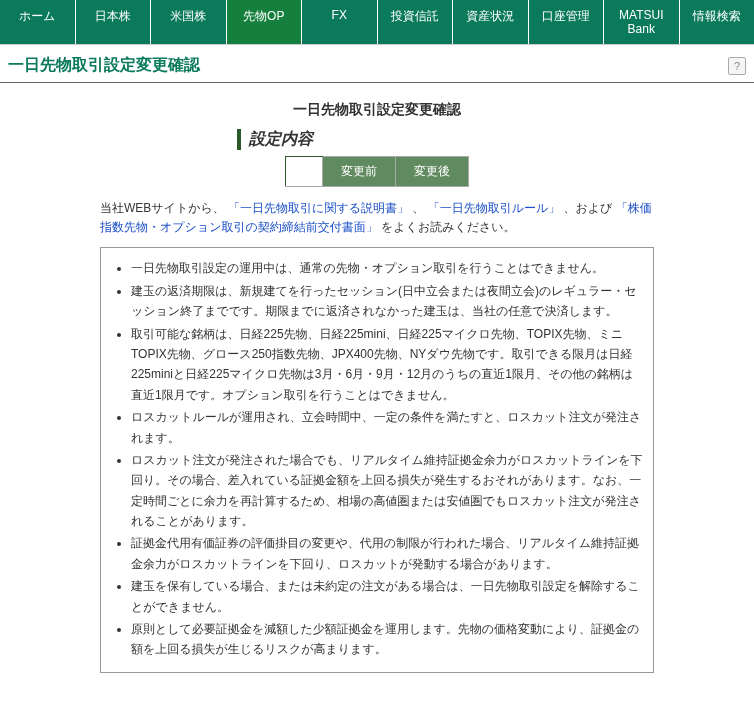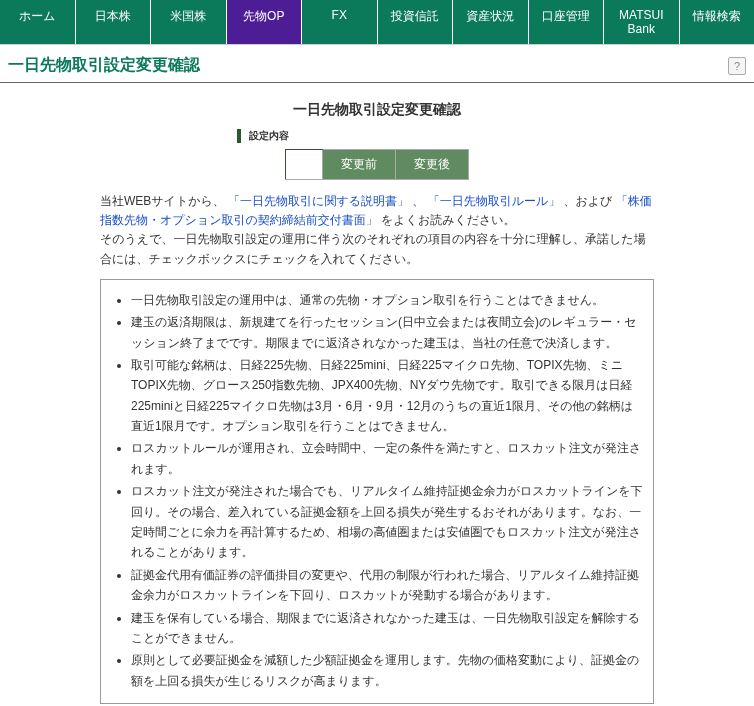--- a/index.html
+++ b/index.html
@@ -1,30 +1,30 @@
 <!DOCTYPE html>
 <html><head>
   <meta charset="utf-8">
   <style>
     * { box-sizing: border-box; margin: 0; padding: 0; }
     body { font-family: "MS PGothic", "Hiragino Kaku Gothic Pro", sans-serif; font-size: 12px; color: #333; background: #fff; width: 754px; }
 
     .nav { display: flex; background: #0a7a5a; border-bottom: 1px solid #ccc; justify-content: flex-end; }
     .nav-item { flex: 1; text-align: center; padding: 8px 4px; color: #fff; font-size: 12px; border-right: 1px solid #fff; cursor: pointer; }
-    .nav-item.active { background: #4c1d95; }
+    .nav-item.active { background: #15803d; }
     .nav-item:last-child { border-right: none; }
 
     .page-title-bar { display: flex; align-items: center; justify-content: space-between; padding: 10px 8px 6px; border-bottom: 1px solid #666; }
     .page-title { color: #0a7a5a; font-size: 16px; font-weight: bold; }
     .help-icon { width: 18px; height: 18px; border: 1px solid #aaa; border-radius: 2px; text-align: center; line-height: 16px; color: #888; font-size: 11px; cursor: pointer; background: #f5f5f5; }
 
     .content { padding: 10px 40px 20px; }
 
     .sub-title { text-align: center; font-weight: bold; font-size: 14px; margin: 8px 0 10px; }
-    .section-header { border-left: 4px solid #2a5a2a; padding-left: 8px; font-weight: bold; font-size: 10px; margin: 0 auto 6px; width: 280px; }
+    .section-header { border-left: 4px solid #2a5a2a; padding-left: 8px; font-weight: bold; font-size: 16px; margin: 0 auto 6px; width: 280px; font-style: italic; }
 
     .settings-table { border-collapse: collapse; margin: 0 auto 12px; }
     .settings-table td, .settings-table th { border: 1px solid #aaa; padding: 6px 18px; text-align: center; font-size: 12px; }
     .settings-table .row-head { background: #2a5a2a; color: #fff; }
     .settings-table .col-head { background: #608a60; color: #fff; }
 
     .intro { margin: 0 60px 10px; line-height: 1.6; }
     .link { color: #1a4ec8; cursor: pointer; }
 
     .notes-box { border: 1px solid #999; margin: 0 60px 10px; padding: 10px 10px 10px 6px; }
@@ -69,29 +69,28 @@
 
   <div class="intro">
     <span>当社WEBサイトから、</span>
     <span class="link">「一日先物取引に関する説明書」</span>
     <span>、</span>
     <span class="link">「一日先物取引ルール」</span>
     <span>、および</span>
     <span class="link">「株価指数先物・オプション取引の契約締結前交付書面」</span>
     <span>をよくお読みください。</span>
     <br>
-    <span>そのうえで、一日先物取引設定の運用に伴う次のそれぞれの項目の内容を十分に理解し、承諾した場合には、チェックボックスにチェックを入れてください。</span>
   </div>
 
   <div class="notes-box">
     <ul>
       <li>一日先物取引設定の運用中は、通常の先物・オプション取引を行うことはできません。</li>
       <li>建玉の返済期限は、新規建てを行ったセッション(日中立会または夜間立会)のレギュラー・セッション終了までです。期限までに返済されなかった建玉は、当社の任意で決済します。</li>
       <li>取引可能な銘柄は、日経225先物、日経225mini、日経225マイクロ先物、TOPIX先物、ミニTOPIX先物、グロース250指数先物、JPX400先物、NYダウ先物です。取引できる限月は日経225miniと日経225マイクロ先物は3月・6月・9月・12月のうちの直近1限月、その他の銘柄は直近1限月です。オプション取引を行うことはできません。</li>
       <li>ロスカットルールが運用され、立会時間中、一定の条件を満たすと、ロスカット注文が発注されます。</li>
       <li>ロスカット注文が発注された場合でも、リアルタイム維持証拠金余力がロスカットラインを下回り。その場合、差入れている証拠金額を上回る損失が発生するおそれがあります。なお、一定時間ごとに余力を再計算するため、相場の高値圏または安値圏でもロスカット注文が発注されることがあります。</li>
       <li>証拠金代用有価証券の評価掛目の変更や、代用の制限が行われた場合、リアルタイム維持証拠金余力がロスカットラインを下回り、ロスカットが発動する場合があります。</li>
-      <li>建玉を保有している場合、期限までに返済されなかった建玉は、一日先物取引設定を解除することができません。</li>
+      <li>建玉を保有している場合、または未約定の注文がある場合は、一日先物取引設定を解除することができません。</li>
       <li>原則として必要証拠金を減額した少額証拠金を運用します。先物の価格変動により、証拠金の額を上回る損失が生じるリスクが高まります。</li>
     </ul>
   </div>
 
 </div>
 
 </body></html>

